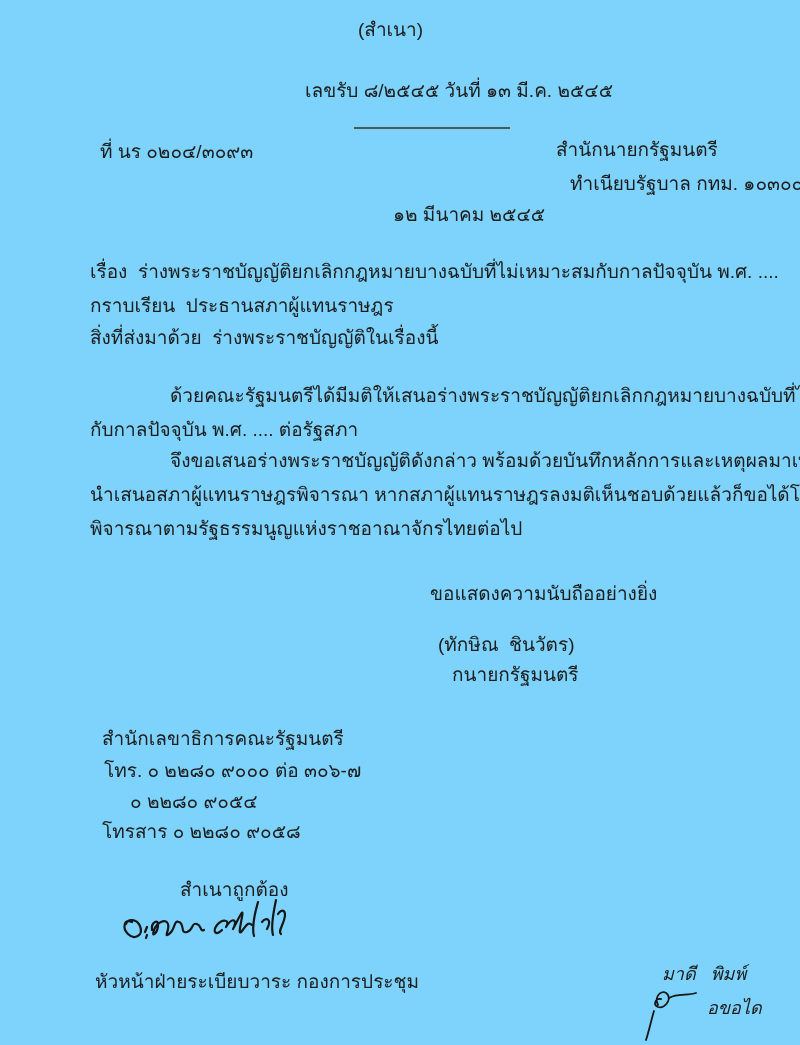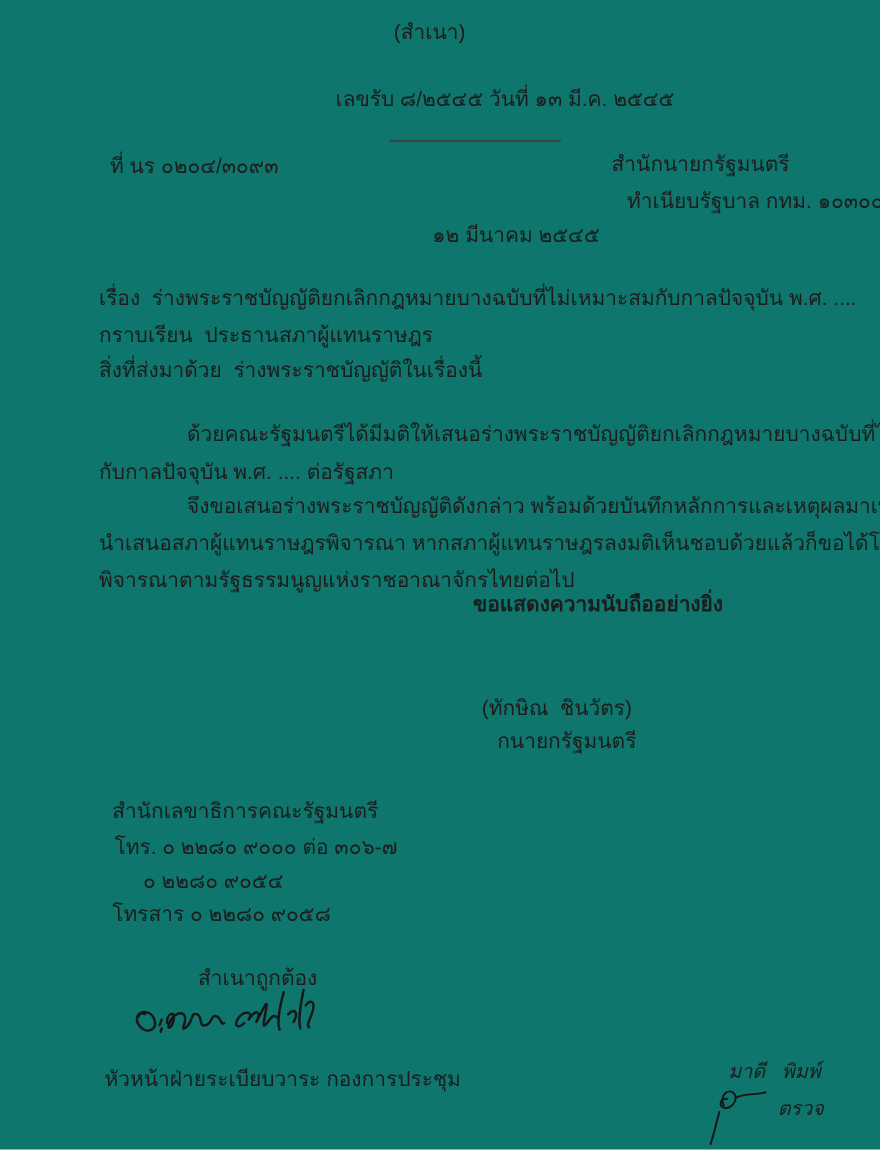--- a/index.html
+++ b/index.html
@@ -43,21 +43,21 @@
     stroke: #161616;
     stroke-width: 2.2;
     stroke-linecap: round;
     stroke-linejoin: round;
   }
   .sig-svg.small path { stroke-width: 1.8; }
 </style>
 </head>
 <body>
 
-<div class="page" style="background: #0f766e; color: rgb(28, 28, 28);">
+<div class="page" style="background: #7dd3fc; color: rgb(28, 28, 28);">
 
   <div class="t" style="left:358px; top:18px;">(สำเนา)</div>
   <div class="t" style="left:305px; top:50px;margin-top:29px;">เลขรับ ๘/๒๕๔๕ วันที่ ๑๓ มี.ค. ๒๕๔๕</div>
 
   <div class="stamp-rule"></div>
 
   <div class="t" style="left:100px; top:140px;">ที่ นร ๐๒๐๔/๓๐๙๓</div>
   <div class="t" style="left:556px; top:138px;">สำนักนายกรัฐมนตรี</div>
   <div class="t" style="left:570px; top:172px;">ทำเนียบรัฐบาล กทม. ๑๐๓๐๐</div>
   <div class="t" style="left:393px; top:203px;">๑๒ มีนาคม ๒๕๔๕</div>
@@ -66,21 +66,21 @@
   <div class="t" style="left:90px; top:294px;">กราบเรียน  ประธานสภาผู้แทนราษฎร</div>
   <div class="t" style="left:90px; top:326px;">สิ่งที่ส่งมาด้วย  ร่างพระราชบัญญัติในเรื่องนี้</div>
 
   <div class="t" style="left:170px; top:384px;">ด้วยคณะรัฐมนตรีได้มีมติให้เสนอร่างพระราชบัญญัติยกเลิกกฎหมายบางฉบับที่ไม่เหมาะสม</div>
   <div class="t" style="left:90px; top:418px;">กับกาลปัจจุบัน พ.ศ. .... ต่อรัฐสภา</div>
 
   <div class="t" style="left:170px; top:449px;">จึงขอเสนอร่างพระราชบัญญัติดังกล่าว พร้อมด้วยบันทึกหลักการและเหตุผลมาเพื่อขอได้โปรด</div>
   <div class="t" style="left:90px; top:483px;">นำเสนอสภาผู้แทนราษฎรพิจารณา หากสภาผู้แทนราษฎรลงมติเห็นชอบด้วยแล้วก็ขอได้โปรดนำเสนอวุฒิสภา</div>
   <div class="t" style="left:90px; top:517px;">พิจารณาตามรัฐธรรมนูญแห่งราชอาณาจักรไทยต่อไป</div>
 
-  <div class="t" style="left:430px; top:538px;font-weight:bold;">ขอแสดงความนับถืออย่างยิ่ง</div>
+  <div class="t" style="left:430px; top:582px;">ขอแสดงความนับถืออย่างยิ่ง</div>
   <div class="t" style="left:438px; top:633px;">(ทักษิณ  ชินวัตร)</div>
   <div class="t" style="left:452px; top:663px;">กนายกรัฐมนตรี</div>
 
   <div class="t" style="left:102px; top:727px;">สำนักเลขาธิการคณะรัฐมนตรี</div>
   <div class="t" style="left:104px; top:759px;">โทร. ๐ ๒๒๘๐ ๙๐๐๐ ต่อ ๓๐๖-๗</div>
   <div class="t" style="left:130px; top:790px;">๐ ๒๒๘๐ ๙๐๕๔</div>
   <div class="t" style="left:102px; top:820px;">โทรสาร ๐ ๒๒๘๐ ๙๐๕๘</div>
 
   <div class="t" style="left:180px; top:878px;">สำเนาถูกต้อง</div>
 
@@ -98,15 +98,15 @@
   <div class="t" style="left:95px; top:970px;">หัวหน้าฝ่ายระเบียบวาระ กองการประชุม</div>
 
   <div class="t sm" style="left:662px; top:962px;">มาดี   พิมพ์</div>
 
   <svg class="sig-svg small" style="left:640px; top:983px;" width="66" height="60" viewBox="0 0 66 60" aria-hidden="true">
     <path d="M18 22 C13 12 24 5 28 12 C31 18 24 26 18 24 C13 22 15 15 21 16"></path>
     <path d="M29 15 C37 10 48 13 56 10"></path>
     <path d="M14 28 C11 38 9 48 6 57"></path>
   </svg>
 
-  <div class="t sm" style="left:707px; top:996px;">ตรวจ</div>
+  <div class="t sm" style="left:707px; top:996px;">อขอได</div>
 
 </div>
 
 </body></html>

